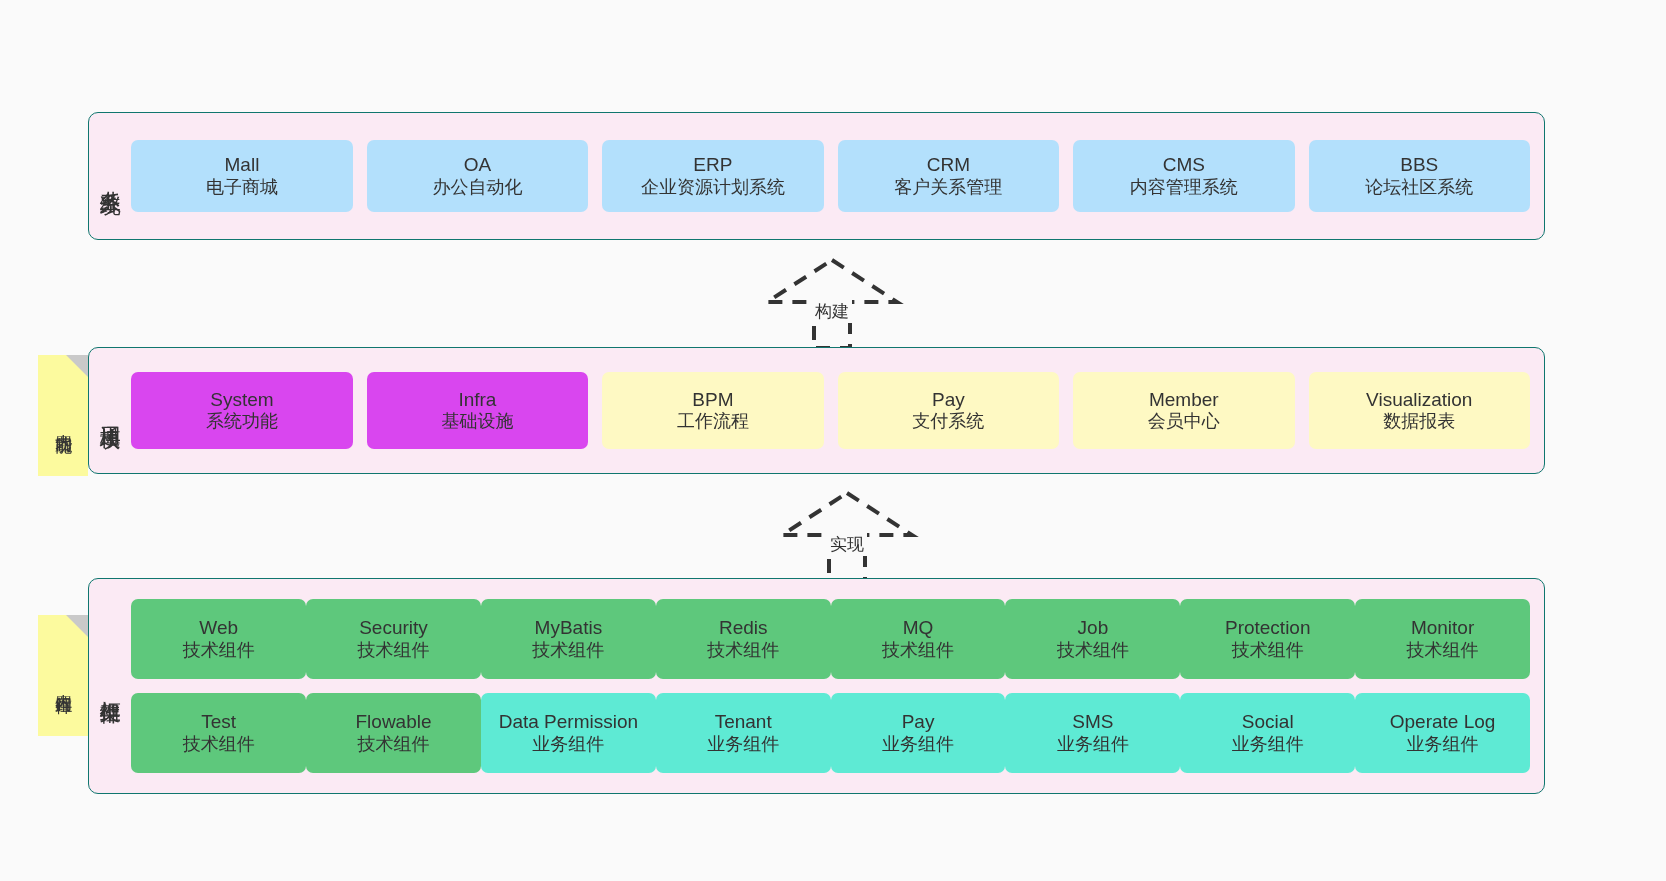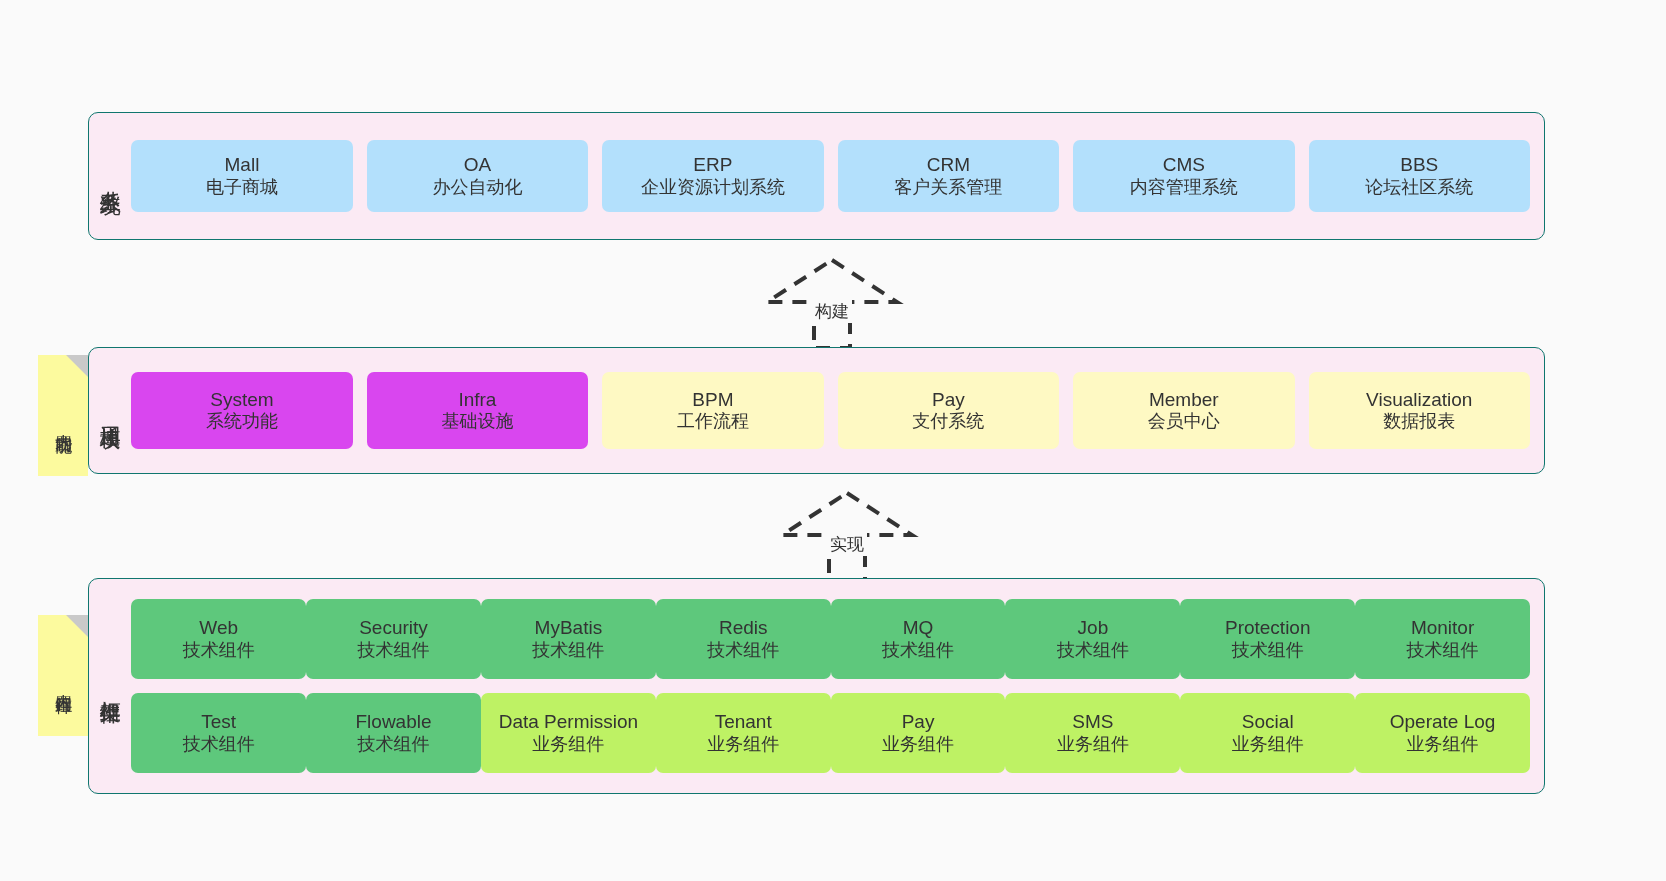--- a/index.html
+++ b/index.html
@@ -92,21 +92,21 @@
   .card .t-cn {
     font-size: 18px;
     white-space: nowrap;
     text-align: right;
   }
 
   .card.blue       { background: #b3e0fc; }
   .card.red        { background: #d946ef; }
   .card.pink       { background: #fef9c3; }
   .card.green      { background: #5ec87c; }
-  .card.lightgreen { background: #bef264; }
+  .card.lightgreen { background: #5eead4; }
 
   
   #layer-business {
     left: 88px; top: 112px; width: 1457px; height: 128px;
   }
   #layer-business .card { height: 72px; }
 
   
   #layer-modules {
     left: 88px; top: 347px; width: 1457px; height: 127px;

